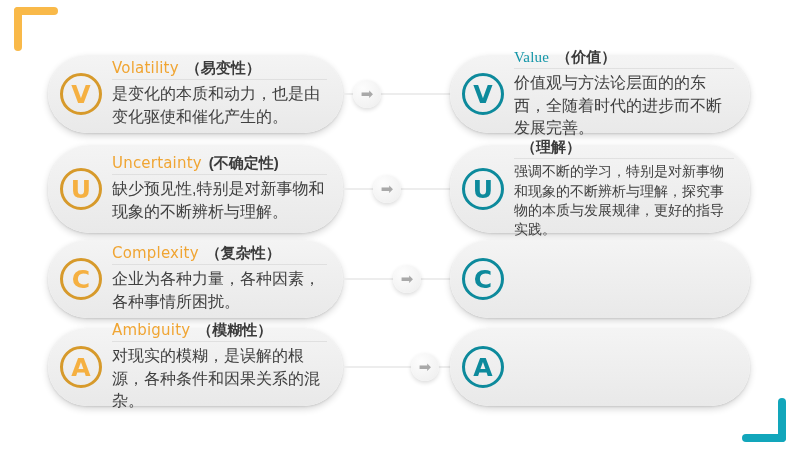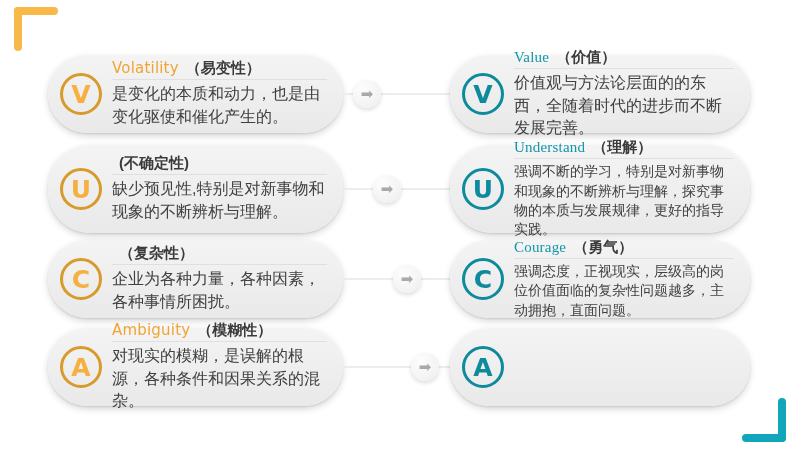--- a/index.html
+++ b/index.html
@@ -230,72 +230,66 @@
         <div class="desc">价值观与方法论层面的的东西，全随着时代的进步而不断发展完善。</div>
       </div>
     </div>
   </div>
 
   <div class="row row-1">
     <div class="card card-left">
       <div class="badge badge-amber">U</div>
       <div class="card-body">
         <div class="title-line">
+          <span class="title-en title-en-amber">Uncertainty</span>
           <span class="title-cn">(不确定性)</span>
         </div>
         <div class="desc">缺少预见性,特别是对新事物和现象的不断辨析与理解。</div>
       </div>
     </div>
 
     <div class="connector conn-1">
       <div class="line"></div>
       <div class="arrow-dot">
         <span class="arrow-glyph">➡</span>
       </div>
     </div>
 
     <div class="card card-right">
       <div class="badge badge-teal">U</div>
       <div class="card-body">
         <div class="title-line">
-          <span class="title-en title-en-teal">Understand</span>
           <span class="title-cn">（理解）</span>
         </div>
         <div class="desc desc-sm">强调不断的学习，特别是对新事物和现象的不断辨析与理解，探究事物的本质与发展规律，更好的指导实践。</div>
       </div>
     </div>
   </div>
 
   <div class="row row-2">
     <div class="card card-left">
       <div class="badge badge-amber">C</div>
       <div class="card-body">
         <div class="title-line">
+          <span class="title-en title-en-amber">Complexity</span>
           <span class="title-cn">（复杂性）</span>
         </div>
         <div class="desc">企业为各种力量，各种因素，各种事情所困扰。</div>
       </div>
     </div>
 
     <div class="connector conn-2">
       <div class="line"></div>
       <div class="arrow-dot">
         <span class="arrow-glyph">➡</span>
       </div>
     </div>
 
     <div class="card card-right">
       <div class="badge badge-teal">C</div>
-      <div class="card-body">
-        <div class="title-line">
-          <span class="title-en title-en-teal">Courage</span>
-          <span class="title-cn">（勇气）</span>
-        </div>
-        <div class="desc desc-sm">强调态度，正视现实，层级高的岗位价值面临的复杂性问题越多，主动拥抱，直面问题。</div>
-      </div>
     </div>
   </div>
 
   <div class="row row-3">
     <div class="card card-left">
       <div class="badge badge-amber">A</div>
       <div class="card-body">
         <div class="title-line">
           <span class="title-en title-en-amber">Ambiguity</span>
           <span class="title-cn">（模糊性）</span>

